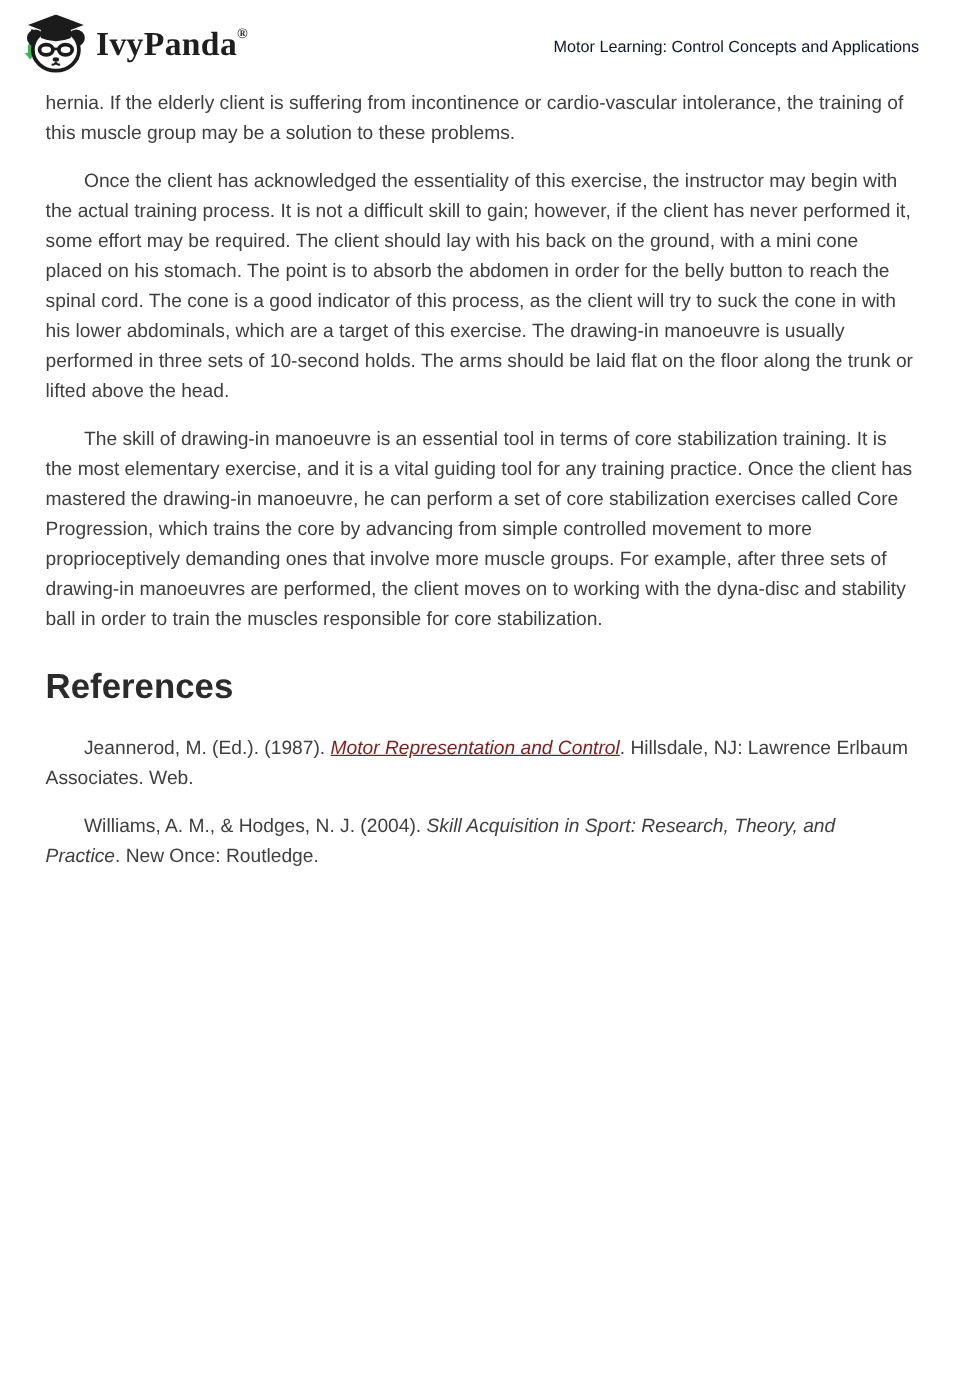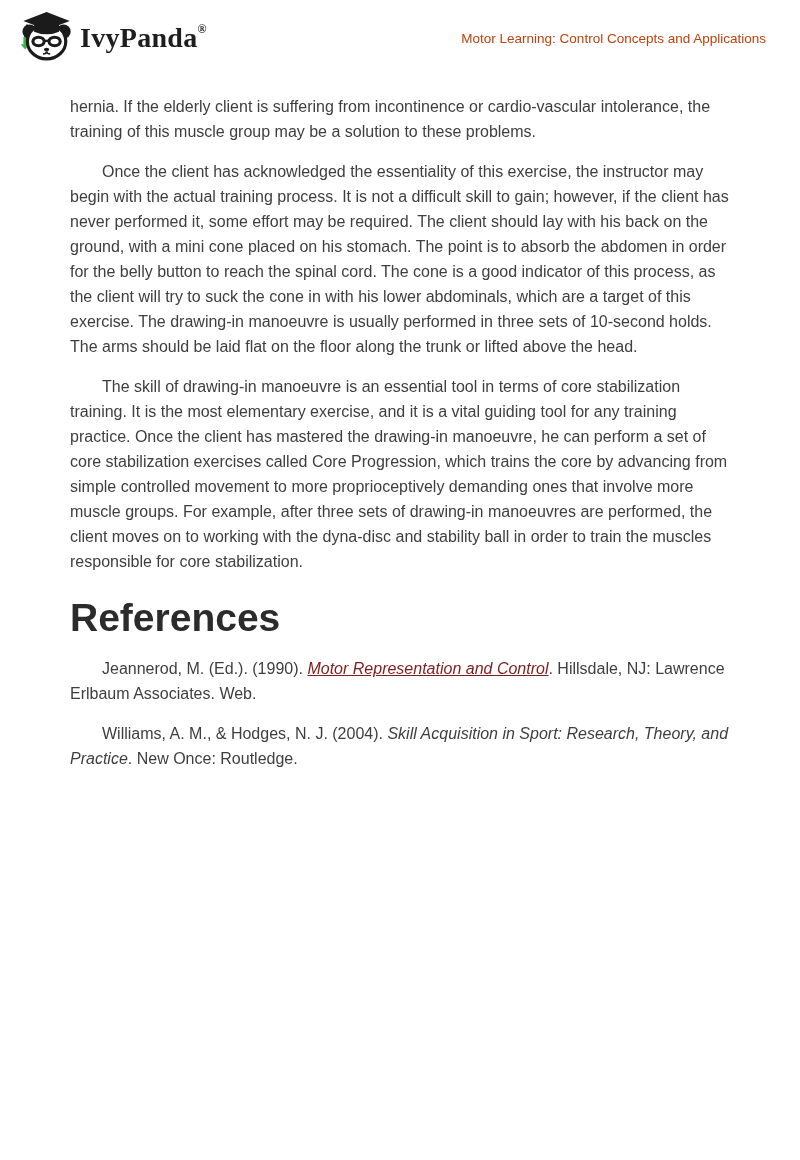--- a/index.html
+++ b/index.html
@@ -24,36 +24,36 @@
   .wordmark {
     font-family: "Liberation Serif", serif;
     font-weight: 700;
     font-size: 28px;
     color: #1e1e1e;
     letter-spacing: 0.3px;
     line-height: 1;
   }
   .wordmark sup { font-size: 12px; font-weight: 700; vertical-align: 14px; }
   .doc-title {
-    color: #c2410c;
+    color: #0f172a;
     font-size: 13.5px;
     margin-top: 2px;
     white-space: nowrap;
   }
   
-  main { padding: 0 70px; margin-top: 28px; }
+  main { padding: 0 38px; margin-top: 8px; }
   main p {
     font-size: 16px;
     line-height: 25px;
     color: #3e3e3e;
     margin: 0 0 15px 0;
   }
   main p.indent { text-indent: 32px; }
   h2 {
-    font-size: 39px;
+    font-size: 29px;
     line-height: 34px;
     font-weight: 700;
     color: #2b2b2b;
     margin: 27px 0 21px 0;
     font-family: "Liberation Sans", sans-serif;
   }
   .ref-link {
     font-style: italic;
     text-decoration: underline;
     cursor: pointer;
@@ -103,19 +103,19 @@
   </header>
 
   <main>
     <div id="paragraphs">
         <p>hernia. If the elderly client is suffering from incontinence or cardio-vascular intolerance, the training of this muscle group may be a solution to these problems.</p>
         <p class="indent">Once the client has acknowledged the essentiality of this exercise, the instructor may begin with the actual training process. It is not a difficult skill to gain; however, if the client has never performed it, some effort may be required. The client should lay with his back on the ground, with a mini cone placed on his stomach. The point is to absorb the abdomen in order for the belly button to reach the spinal cord. The cone is a good indicator of this process, as the client will try to suck the cone in with his lower abdominals, which are a target of this exercise. The drawing-in manoeuvre is usually performed in three sets of 10-second holds. The arms should be laid flat on the floor along the trunk or lifted above the head.</p>
         <p class="indent">The skill of drawing-in manoeuvre is an essential tool in terms of core stabilization training. It is the most elementary exercise, and it is a vital guiding tool for any training practice. Once the client has mastered the drawing-in manoeuvre, he can perform a set of core stabilization exercises called Core Progression, which trains the core by advancing from simple controlled movement to more proprioceptively demanding ones that involve more muscle groups. For example, after three sets of drawing-in manoeuvres are performed, the client moves on to working with the dyna-disc and stability ball in order to train the muscles responsible for core stabilization.</p>
       </div>
     <h2>References</h2>
     <div id="references">
-        <p class="indent"><span>Jeannerod, M. (Ed.). (1990). </span><a class="ref-link" style="color: #7f1d1d;">Motor Representation and Control</a><span>. Hillsdale, NJ: Lawrence Erlbaum Associates. Web.</span></p>
+        <p class="indent"><span>Jeannerod, M. (Ed.). (1987). </span><a class="ref-link" style="color: #7f1d1d;">Motor Representation and Control</a><span>. Hillsdale, NJ: Lawrence Erlbaum Associates. Web.</span></p>
         <p class="indent"><span>Williams, A. M., &amp; Hodges, N. J. (2004). </span><em>Skill Acquisition in Sport: Research, Theory, and Practice</em><span>. New Once: Routledge.</span></p>
       </div>
   </main>
 
 
 </div>
 
 </body></html>

